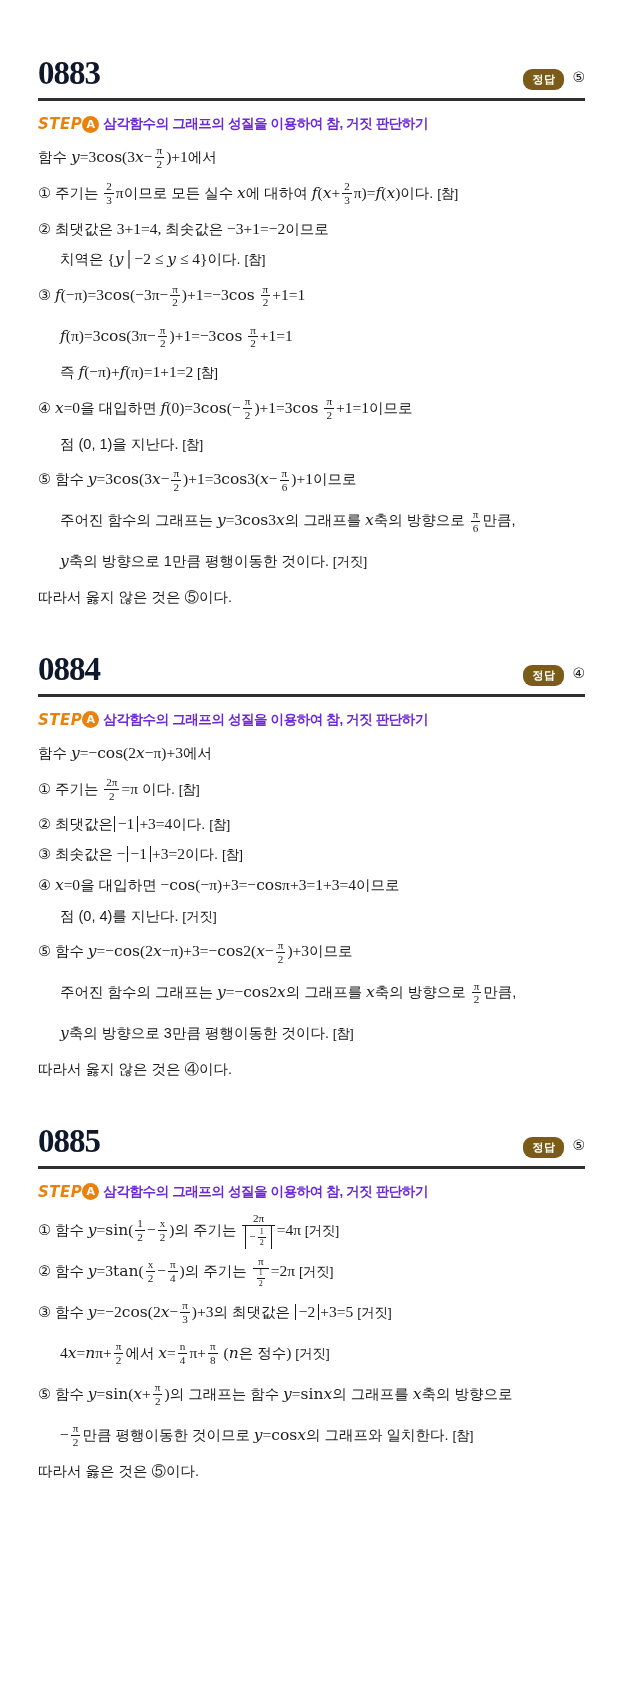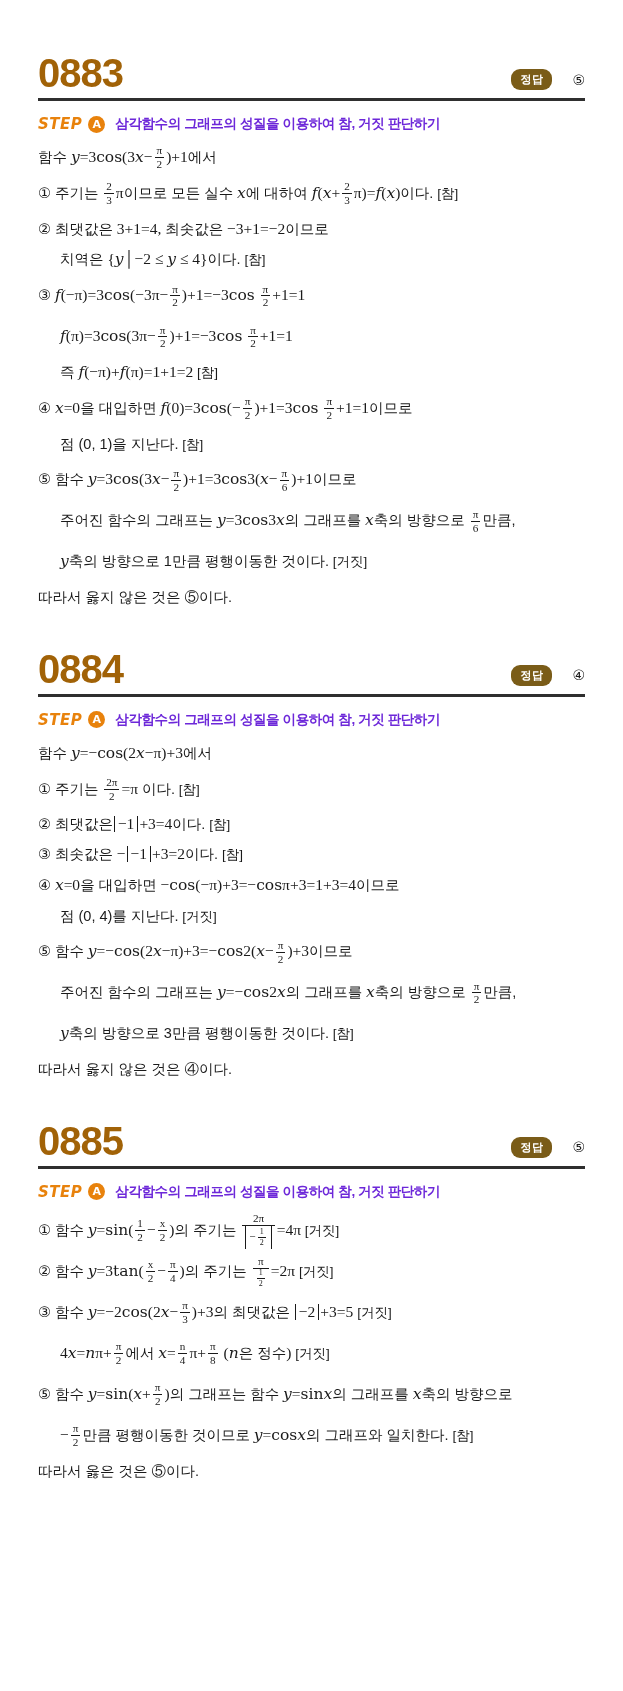--- a/index.html
+++ b/index.html
@@ -24,55 +24,55 @@
     margin-bottom: 10px;
   }
   .prob-head {
     position: relative;
     padding-bottom: 4px;
     border-bottom: 3px solid #2f2f2f;
     margin-bottom: 14px;
     height: 42px;
   }
   .prob-num {
-    font-family: Liberation Sans, sans-serif;
-    font-weight: bold;
-    font-size: 40px;
-    color: #a16207;
+    font-family: Liberation Serif, serif;
+    font-weight: bold;
+    font-size: 33px;
+    color: #0f172a;
     letter-spacing: -1px;
     line-height: 42px;
     display: inline-block;
   }
   .answer-box {
     position: absolute;
     right: 0;
     bottom: 8px;
     display: flex;
-    align-items: center;
-    gap: 20px;
+    align-items: flex-start;
+    gap: 8px;
   }
   .answer-tag {
     background: #7a5c18;
     color: #ffffff;
     font-family: "Liberation Sans", sans-serif;
     font-size: 11px;
     font-weight: bold;
     padding: 3px 9px 3px 9px;
     border-radius: 9px;
     letter-spacing: 0.5px;
   }
   .answer-val {
     font-family: "DejaVu Sans", sans-serif;
     font-size: 14px;
     color: #1a1a1a;
   }
   .step-row {
     display: flex;
     align-items: center;
-    gap: 6px;
+    gap: 0;
     margin-bottom: 10px;
   }
   .step-label {
     font-family: "DejaVu Sans", sans-serif;
     font-weight: bold;
     font-style: italic;
     font-size: 15px;
     color: #e8820c;
     letter-spacing: 0.5px;
   }

